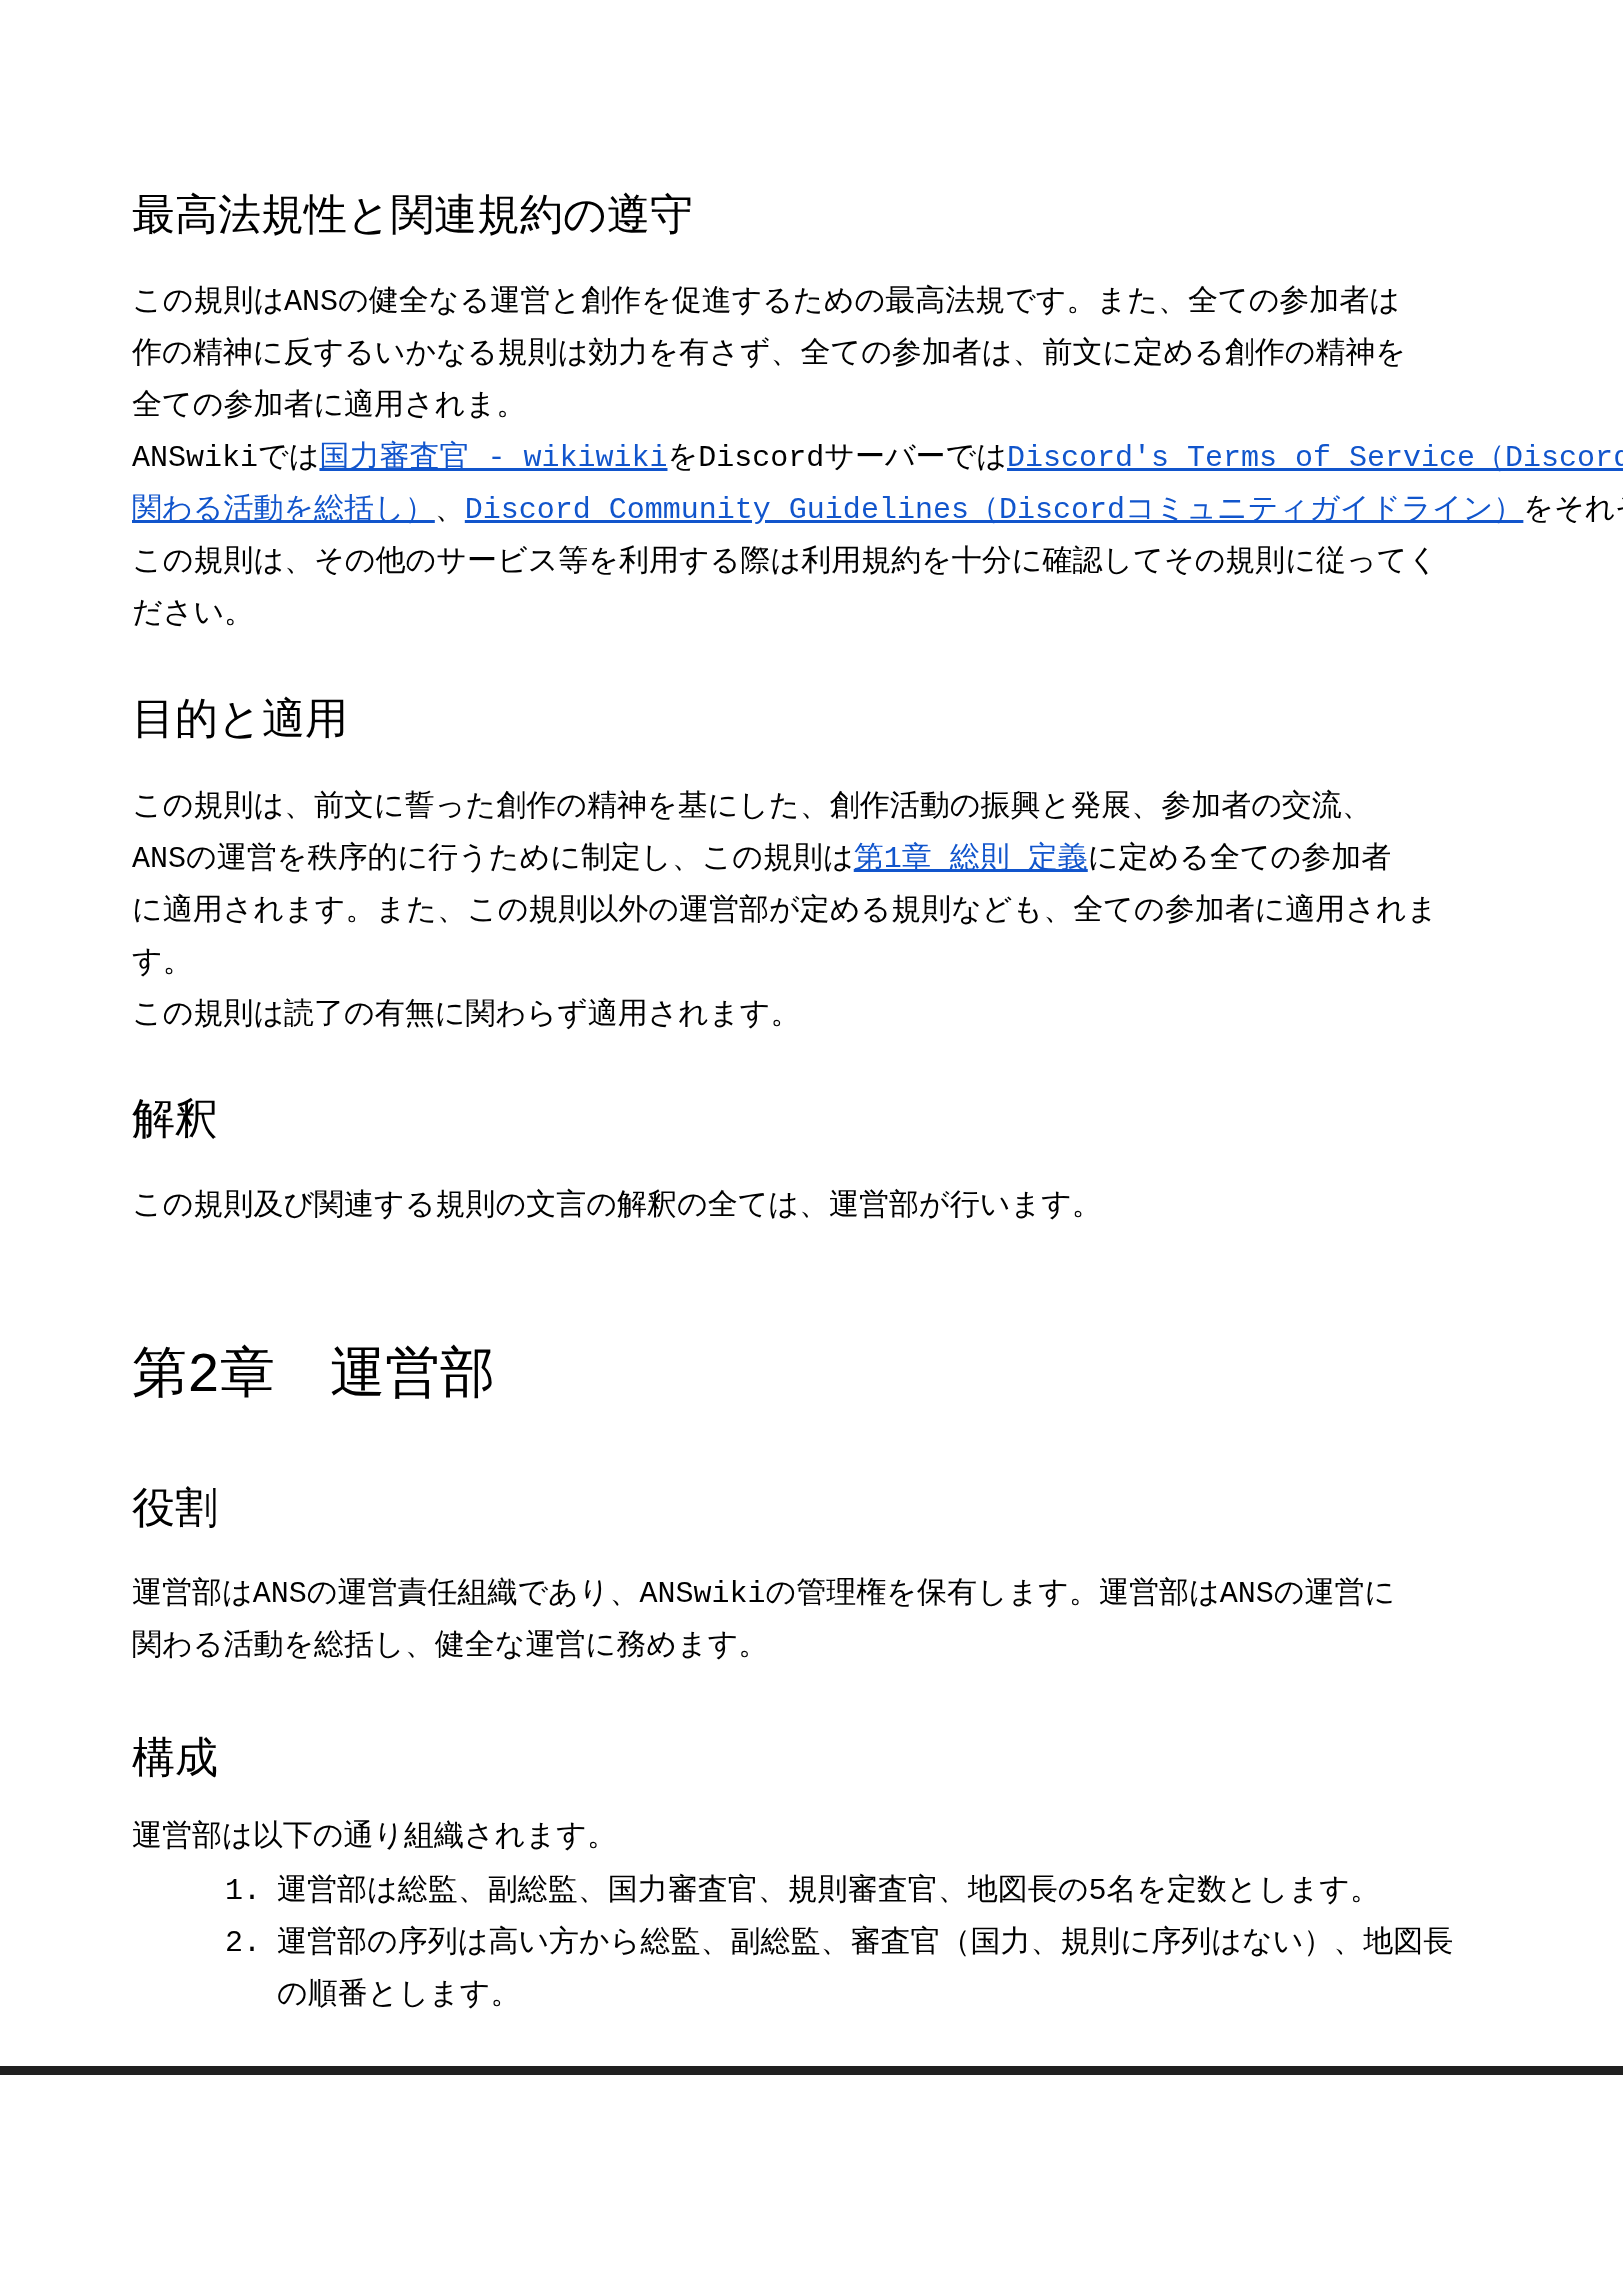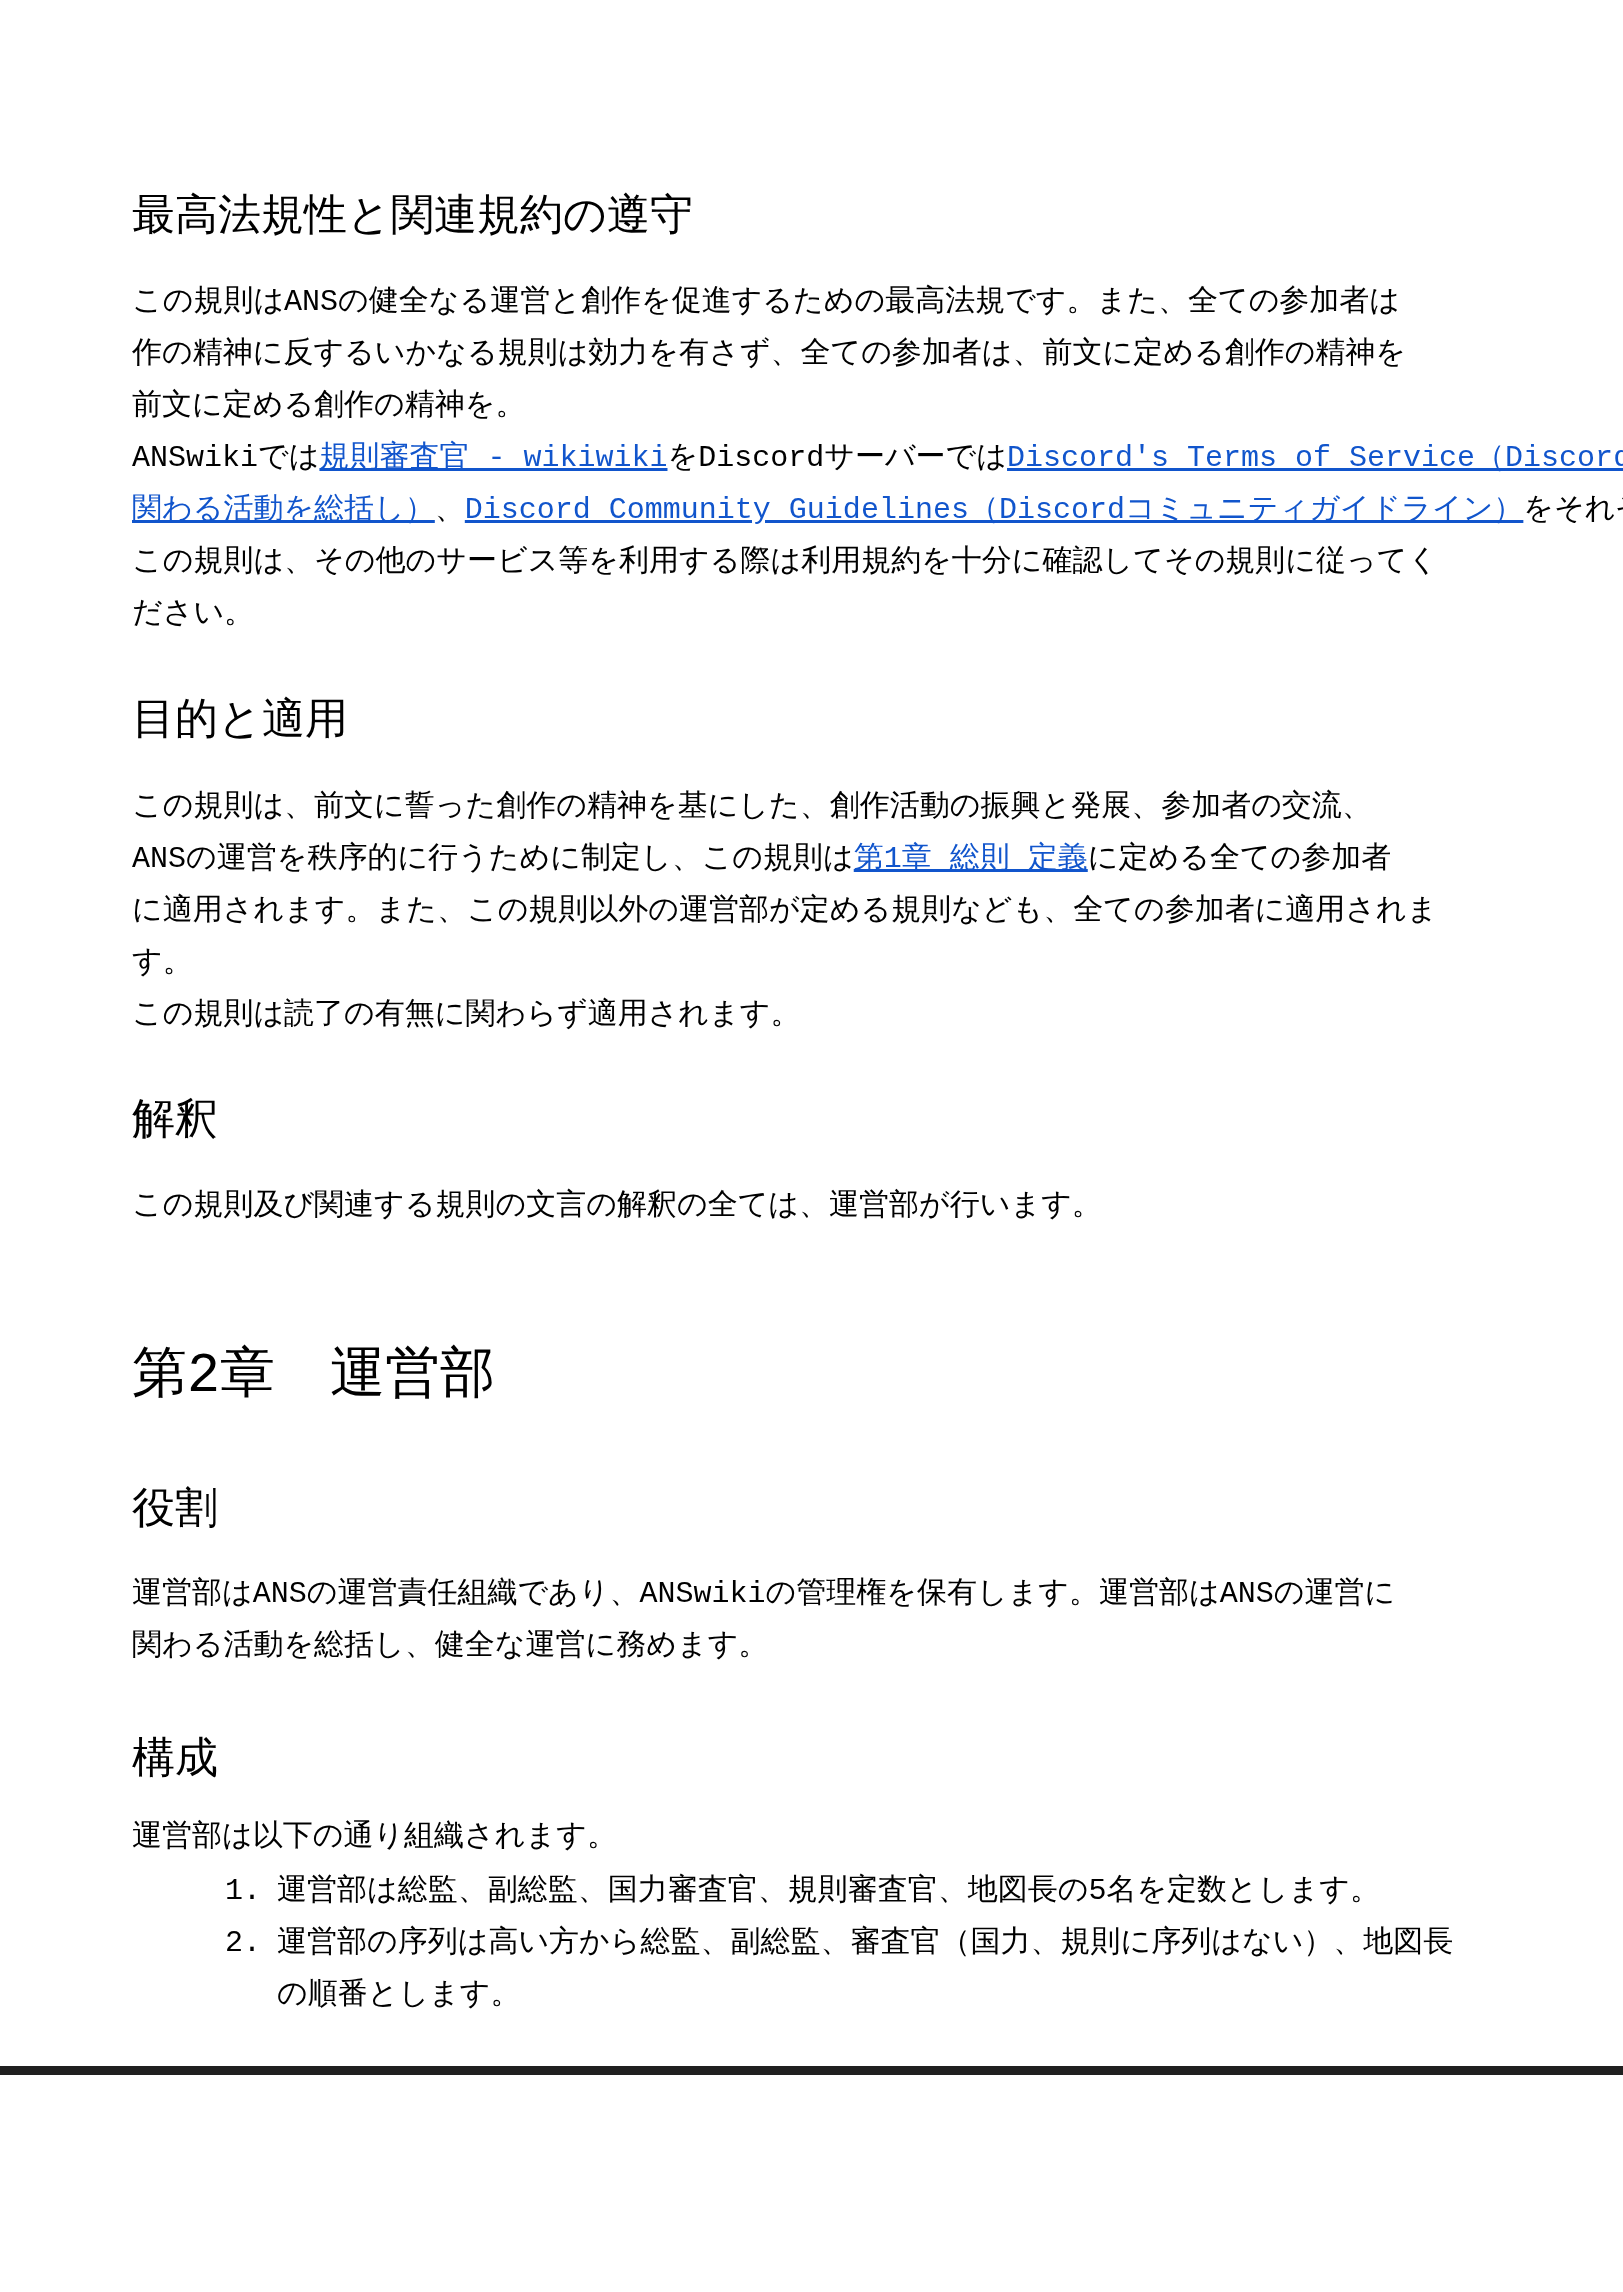--- a/index.html
+++ b/index.html
@@ -40,22 +40,22 @@
 </head>
 <body>
 
 <main class="page">
 
   <h2 class="doc-h2 block h-supremacy">最高法規性と関連規約の遵守</h2>
 
   <div class="body-text block p-supremacy">
       <div class="line"><span>この規則はANSの健全なる運営と創作を促進するための最高法規です。また、全ての参加者は</span></div>
       <div class="line"><span>作の精神に反するいかなる規則は効力を有さず、全ての参加者は、前文に定める創作の精神を</span></div>
-      <div class="line"><span>前文に定める創作の精神を。</span></div>
-      <div class="line"><span>ANSwikiでは</span><a class="link">規則審査官 - wikiwiki</a><span>をDiscordサーバーでは</span><a class="link">Discord's Terms of Service（Discord</a></div>
+      <div class="line"><span>全ての参加者に適用されま。</span></div>
+      <div class="line"><span>ANSwikiでは</span><a class="link">国力審査官 - wikiwiki</a><span>をDiscordサーバーでは</span><a class="link">Discord's Terms of Service（Discord</a></div>
       <div class="line"><a class="link">関わる活動を総括し）</a><span>、</span><a class="link">Discord Community Guidelines（Discordコミュニティガイドライン）</a><span>をそれぞ</span></div>
       <div class="line"><span>この規則は、その他のサービス等を利用する際は利用規約を十分に確認してその規則に従ってく</span></div>
       <div class="line"><span>ださい。</span></div>
     </div>
 
   <h2 class="doc-h2 block h-purpose">目的と適用</h2>
 
   <div class="body-text block p-purpose">
       <div class="line"><span>この規則は、前文に誓った創作の精神を基にした、創作活動の振興と発展、参加者の交流、</span></div>
       <div class="line"><span>ANSの運営を秩序的に行うために制定し、この規則は</span><a class="link">第1章 総則 定義</a><span>に定める全ての参加者</span></div>

